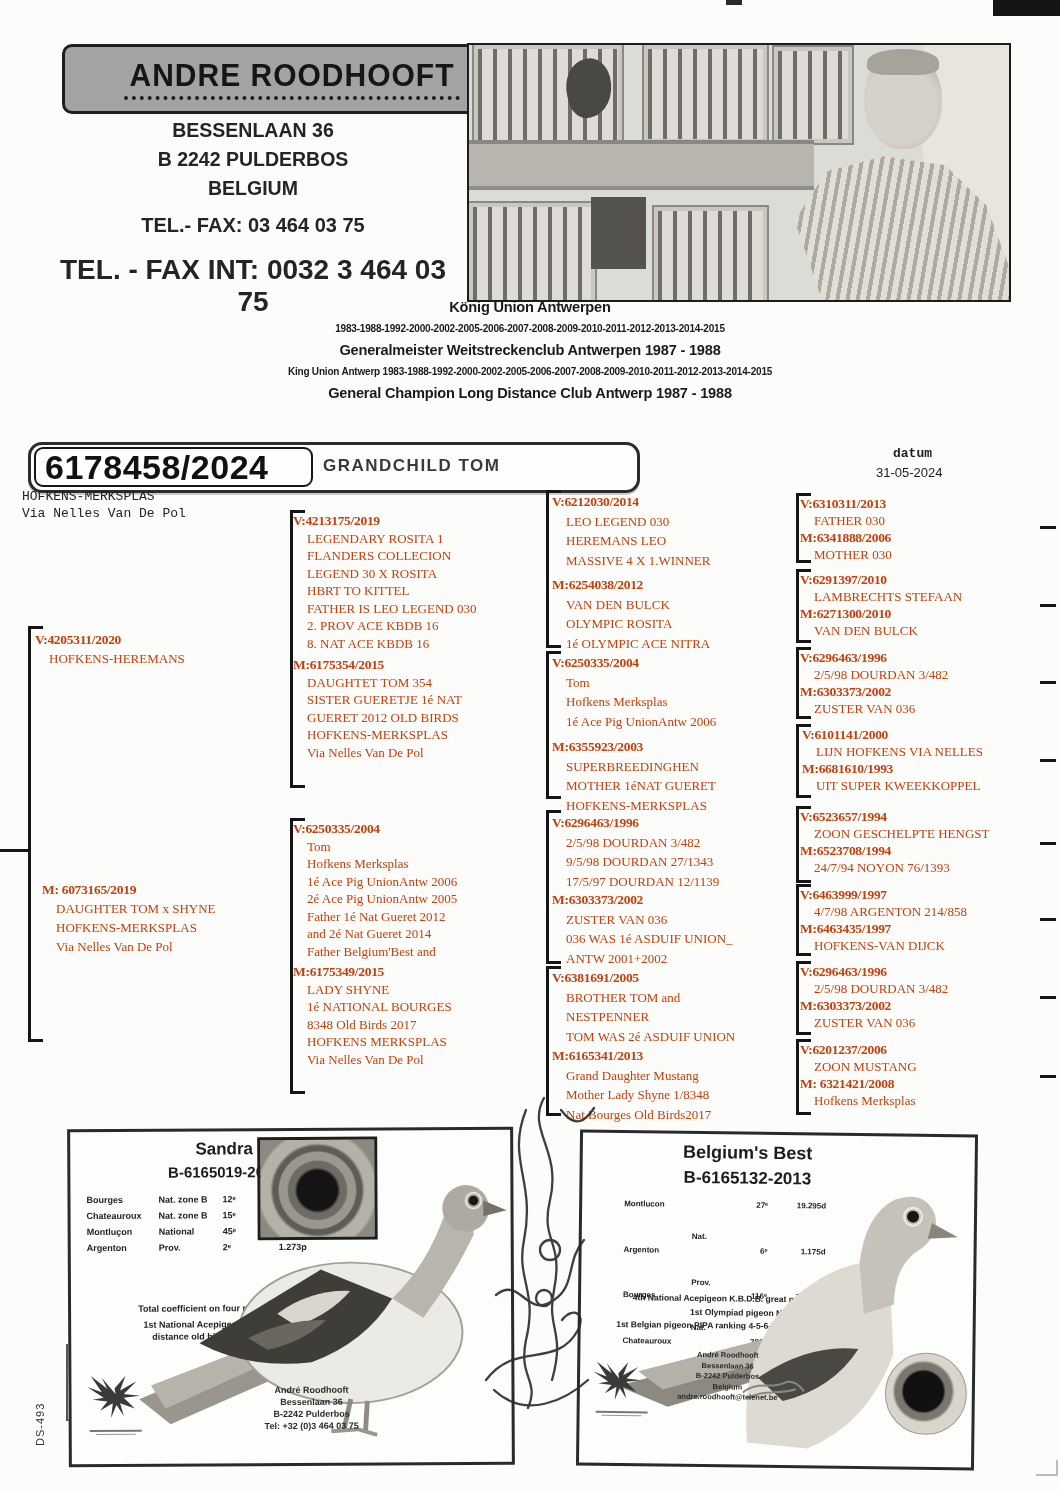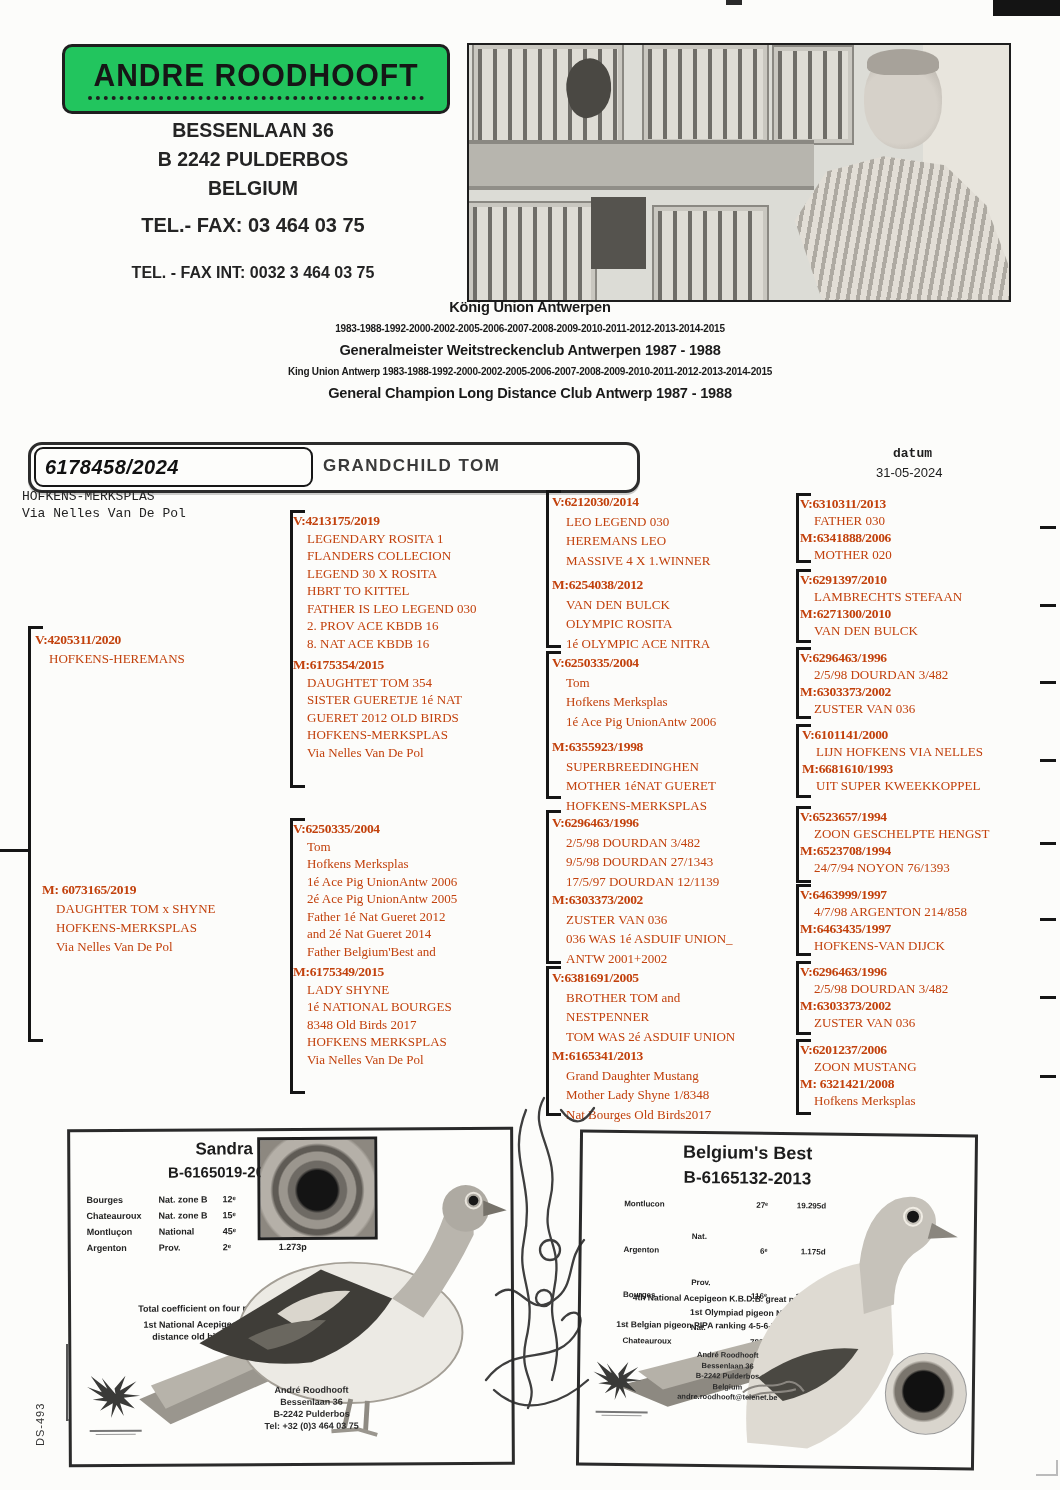--- a/index.html
+++ b/index.html
@@ -6,26 +6,26 @@
   .page{position:relative;width:1060px;height:1490px;background:#fcfcfa;font-family:"Liberation Sans","DejaVu Sans",sans-serif;color:#1c1c1c;overflow:hidden;margin:0 auto;}
 
   
   .corner-bar{position:absolute;left:993px;top:0;width:67px;height:16px;background:#141414;}
   .top-dash{position:absolute;left:726px;top:0;width:16px;height:5px;background:#2a2a2a;}
   .fold-v{position:absolute;left:66px;top:1344px;width:2px;height:76px;background:#555;}
   .fold-h{position:absolute;left:66px;top:1419px;width:28px;height:2px;background:#555;}
   .br-corner{position:absolute;left:1036px;top:1460px;width:20px;height:14px;border-right:2px solid #bbb;border-bottom:2px solid #bbb;}
 
   
-  .hdr-box{position:absolute;left:62px;top:44px;width:382px;height:64px;border:3px solid #1e1e1e;border-radius:10px;display:flex;flex-direction:column;align-items:center;justify-content:center;background:#22c55e;}
+  .hdr-box{position:absolute;left:62px;top:44px;width:382px;height:64px;border:3px solid #1e1e1e;border-radius:10px;display:flex;flex-direction:column;align-items:center;justify-content:center;background:#a3a3a3;padding-left:36px;}
   .hdr-name{font-size:30px;font-weight:bold;letter-spacing:1px;color:#161616;transform:scaleY(1.02);}
   .hdr-dots{width:88%;border-bottom:4px dotted #1e1e1e;margin-top:3px;}
   .hdr-addr{position:absolute;left:62px;top:116px;width:382px;text-align:center;font-size:19.5px;line-height:29px;font-weight:600;color:#242424;white-space:pre-line;}
   .hdr-tel{position:absolute;left:52px;top:214px;width:402px;text-align:center;font-size:20px;font-weight:600;color:#242424;}
-  .hdr-tel2{position:absolute;left:42px;top:264px;width:422px;text-align:center;font-size:16px;font-weight:600;color:#242424;}
+  .hdr-tel2{position:absolute;left:42px;top:254px;width:422px;text-align:center;font-size:28px;font-weight:600;color:#242424;}
 
   
   .photo{position:absolute;left:467px;top:43px;width:540px;height:255px;border:2px solid #1d1d1d;background:#dcdcd6;overflow:hidden;}
   .panel{position:absolute;background:repeating-linear-gradient(90deg,#6f6d68 0 4px,#dedcd5 4px 15px);border:4px solid #c9c7c0;box-shadow:0 0 0 2px #8a8882;}
   .shelf{position:absolute;left:0;top:95px;width:345px;height:42px;background:#b7b5ae;border-top:4px solid #8a8882;border-bottom:4px solid #908e88;}
   .cubby{position:absolute;left:122px;top:152px;width:55px;height:72px;background:#55534e;}
   .loft-bird{position:absolute;left:97px;top:14px;width:46px;height:58px;background:#4a4843;border-radius:55% 40% 60% 35%;transform:rotate(-14deg);}
   .wall{position:absolute;right:0;top:0;width:86px;height:255px;background:#e8e5dd;}
   .man-head{position:absolute;left:395px;top:8px;width:78px;height:96px;background:radial-gradient(circle at 45% 55%,#d6d1c9 0 55%,#bdb8b0 80%,#a8a39b 100%);border-radius:46% 46% 48% 48%;}
   .man-hair{position:absolute;left:398px;top:4px;width:72px;height:26px;background:#a7a29a;border-radius:50% 50% 30% 30%;}
@@ -33,21 +33,21 @@
 
   
   .honors{position:absolute;left:0;top:297px;width:1060px;text-align:center;color:#1a1a1a;}
   .honors div{font-weight:bold;letter-spacing:-0.2px;}
   .hl{font-size:14.6px;line-height:21px;}
   .hl-wide{font-size:10px;line-height:22px;}
 
   
   .band{position:absolute;left:28px;top:442px;width:606px;height:45px;border:3px solid #2c2c2c;border-radius:14px;background:#fdfdfb;box-shadow:0 2px 0 0 rgba(60,60,60,.25);}
   .band-ring-box{position:absolute;left:3px;top:2px;height:36px;width:266px;border:2.5px solid #161616;border-radius:9px;display:flex;align-items:center;padding-left:9px;}
-  .band-ring{font-size:20px;font-weight:bold;letter-spacing:0.5px;color:#111;font-style:italic;}
+  .band-ring{font-size:34px;font-weight:bold;letter-spacing:0.5px;color:#111;}
   .band-title{position:absolute;left:292px;top:11px;font-size:17px;font-weight:bold;letter-spacing:1.5px;color:#3a3a3a;}
   .datum-label{position:absolute;left:893px;top:446px;font-family:"Liberation Mono",monospace;font-size:13px;font-weight:bold;}
   .datum-value{position:absolute;left:876px;top:465px;font-family:Liberation Sans, sans-serif;font-size:13px;}
 
   
   .owner{position:absolute;left:22px;top:489px;font-family:"Liberation Mono",monospace;font-size:13px;line-height:16.5px;white-space:pre-line;color:#222;}
   .pblock{position:absolute;font-family:Liberation Serif, serif;color:#c2410c;z-index:2;}
   .pring{font-weight:700;font-size:13.5px;letter-spacing:-0.3px;}
   .plines{padding-left:14px;white-space:pre-line;font-size:13px;}
   .g1{line-height:19px;} .g2{line-height:17.5px;} .g3{line-height:19.5px;} .g4{line-height:17px;}
@@ -197,21 +197,21 @@
 OLYMPIC ROSITA
 1é OLYMPIC ACE NITRA</div>
   </div>
   <div class="pblock g3" style="left:552px;top:653px;">
     <div class="pring">V:6250335/2004</div>
     <div class="plines">Tom
 Hofkens Merksplas
 1é Ace Pig UnionAntw 2006</div>
   </div>
   <div class="pblock g3" style="left:552px;top:737px;">
-    <div class="pring">M:6355923/1998</div>
+    <div class="pring">M:6355923/2003</div>
     <div class="plines">SUPERBREEDINGHEN
 MOTHER 1éNAT GUERET
 HOFKENS-MERKSPLAS</div>
   </div>
   <div class="pblock g3" style="left:552px;top:813px;">
     <div class="pring">V:6296463/1996</div>
     <div class="plines">2/5/98 DOURDAN 3/482
 9/5/98 DOURDAN 27/1343
 17/5/97 DOURDAN 12/1139</div>
   </div>
@@ -231,21 +231,21 @@
     <div class="pring">M:6165341/2013</div>
     <div class="plines">Grand Daughter Mustang
 Mother Lady Shyne 1/8348
 Nat Bourges Old Birds2017</div>
   </div>
 
   <div class="pblock g4" style="left:800px;top:495px;">
     <div class="pring">V:6310311/2013</div>
     <div class="plines">FATHER 030</div>
     <div class="pring">M:6341888/2006</div>
-    <div class="plines">MOTHER 020</div>
+    <div class="plines">MOTHER 030</div>
   </div>
   <div class="pblock g4" style="left:800px;top:571px;">
     <div class="pring">V:6291397/2010</div>
     <div class="plines">LAMBRECHTS STEFAAN</div>
     <div class="pring">M:6271300/2010</div>
     <div class="plines">VAN DEN BULCK</div>
   </div>
   <div class="pblock g4" style="left:800px;top:649px;">
     <div class="pring">V:6296463/1996</div>
     <div class="plines">2/5/98 DOURDAN 3/482</div>

